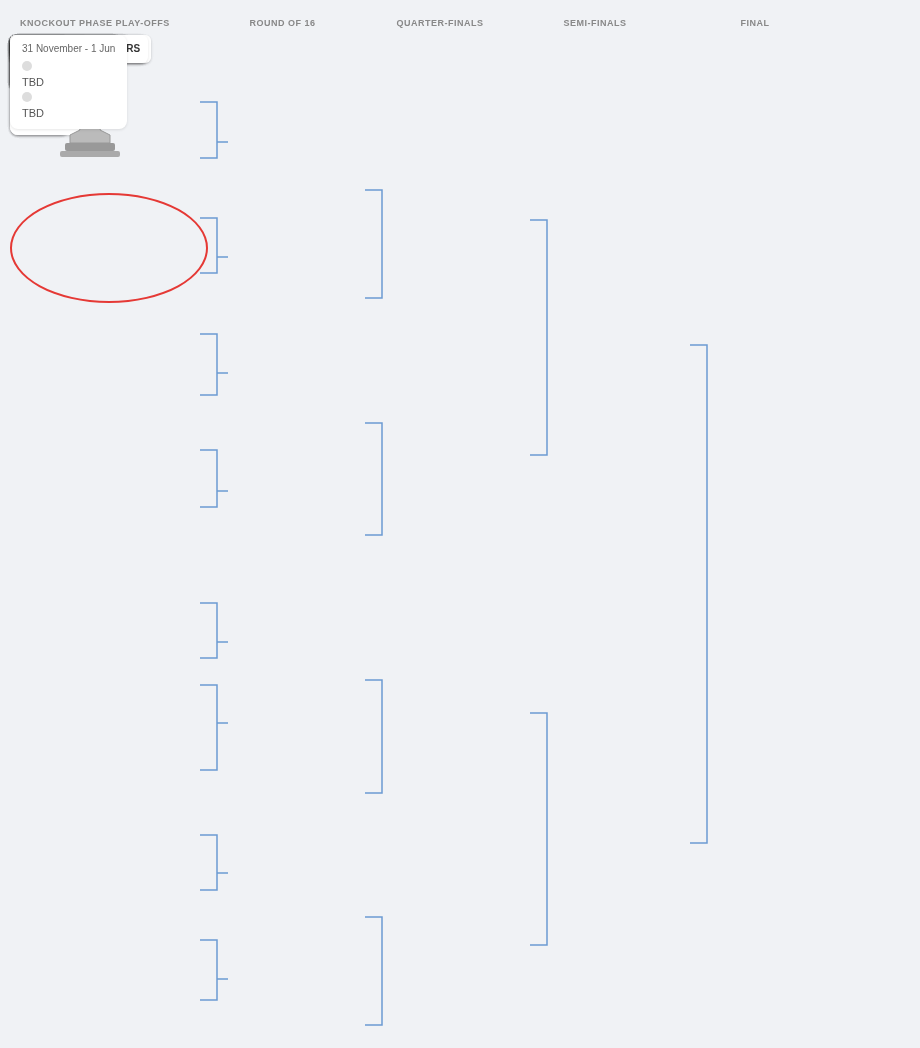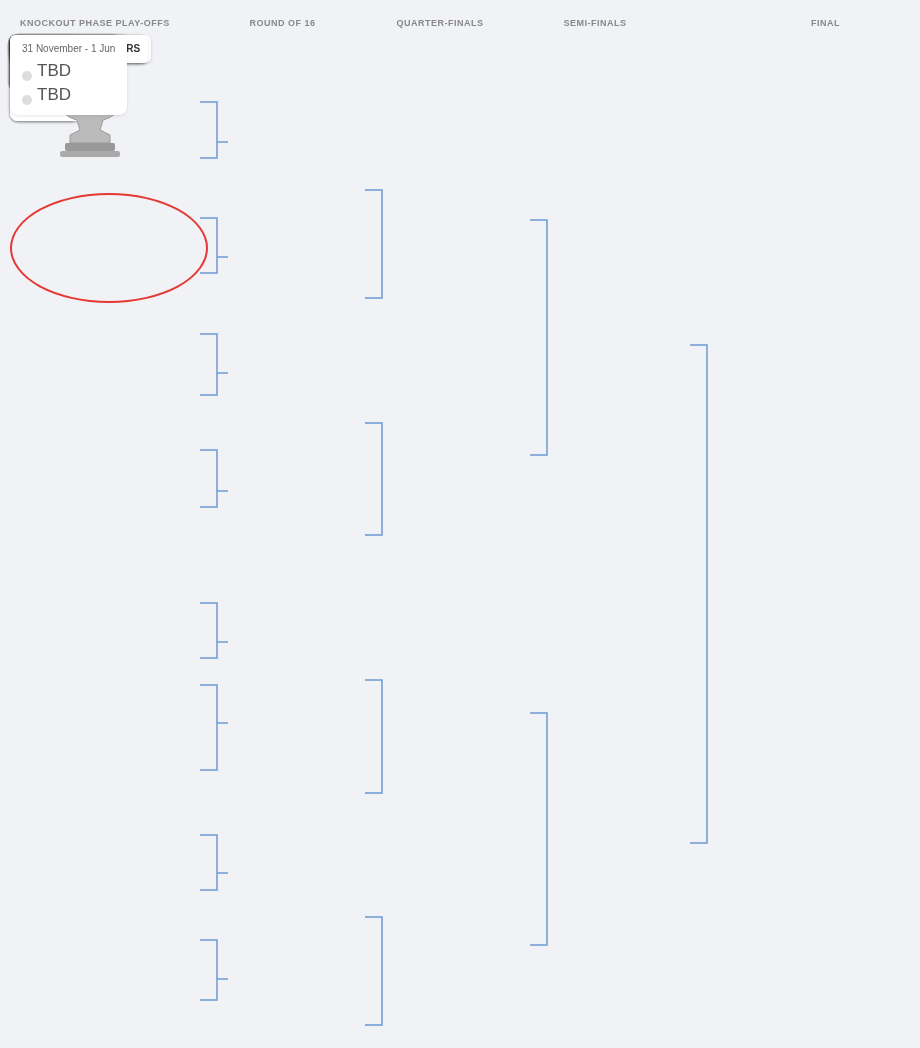--- a/index.html
+++ b/index.html
@@ -61,25 +61,26 @@
       align-items: center;
       gap: 3px;
       font-size: 10px;
       font-weight: 700;
       line-height: 1.4;
       padding: 2px 0;
     }
 
     .tbd-row {
       display: flex;
-      align-items: flex-end;
+      align-items: flex-start;
       gap: 5px;
-      font-size: 17px;
+      font-size: 11px;
       color: #555;
       padding: 2px 0;
+      flex-direction: column;
     }
 
     .tbd-dot {
       width: 10px;
       height: 10px;
       border-radius: 50%;
       background: #ddd;
       flex-shrink: 0;
     }
 
@@ -166,21 +167,21 @@
 </head>
 <body>
 
 <div class="bracket-wrapper">
 
   <div class="header-strip">
     <div class="col-header col-ko" style="width:195px; text-align:left; font-size:9px; font-weight:700; color:#888; line-height:1.3;">KNOCKOUT PHASE PLAY-OFFS</div>
     <div class="col-header" style="width:155px; text-align:center; font-size:9px; font-weight:700; color:#888;">ROUND OF 16</div>
     <div class="col-header" style="width:160px; text-align:center; font-size:9px; font-weight:700; color:#888;">QUARTER-FINALS</div>
     <div class="col-header" style="width:150px; text-align:center; font-size:9px; font-weight:700; color:#888;">SEMI-FINALS</div>
-    <div class="col-header" style="width:170px; text-align:right; font-size:9px; font-weight:700; color:#888;">FINAL</div>
+    <div class="col-header" style="width:170px; text-align:center; font-size:9px; font-weight:700; color:#888;">FINAL</div>
   </div>
 
   <div class="full-bracket">
 
     <svg width="910" height="1020" class="connectors">
 
       <path class="bracket-line" d="M 190,67 H 207 V 107 H 207"></path>
       <path class="bracket-line" d="M 190,123 H 207 V 107 H 207"></path>
 
       <path class="bracket-line" d="M 190,183 H 207 V 222 H 207"></path>

